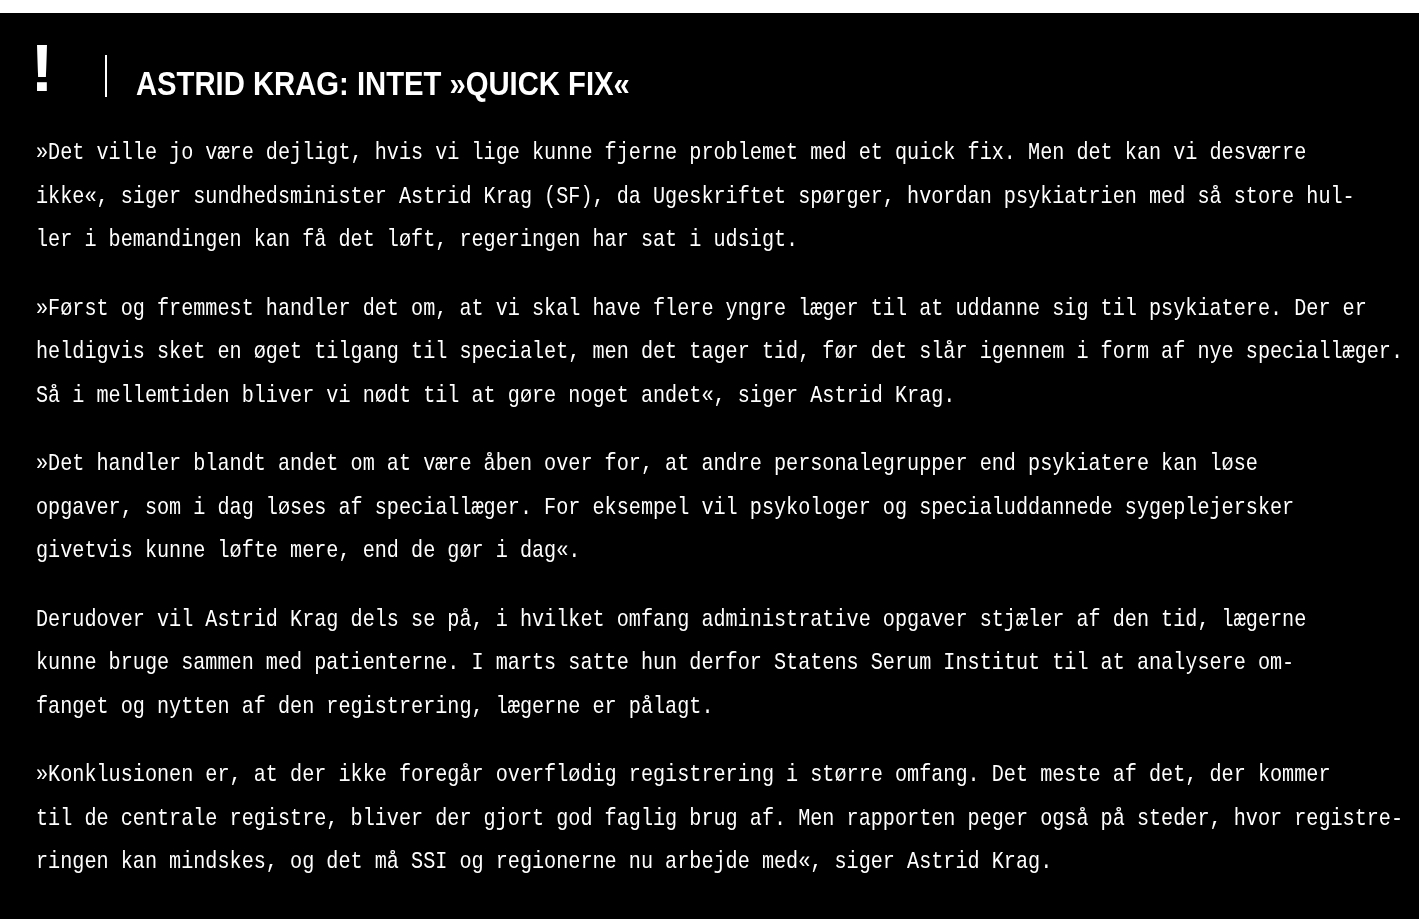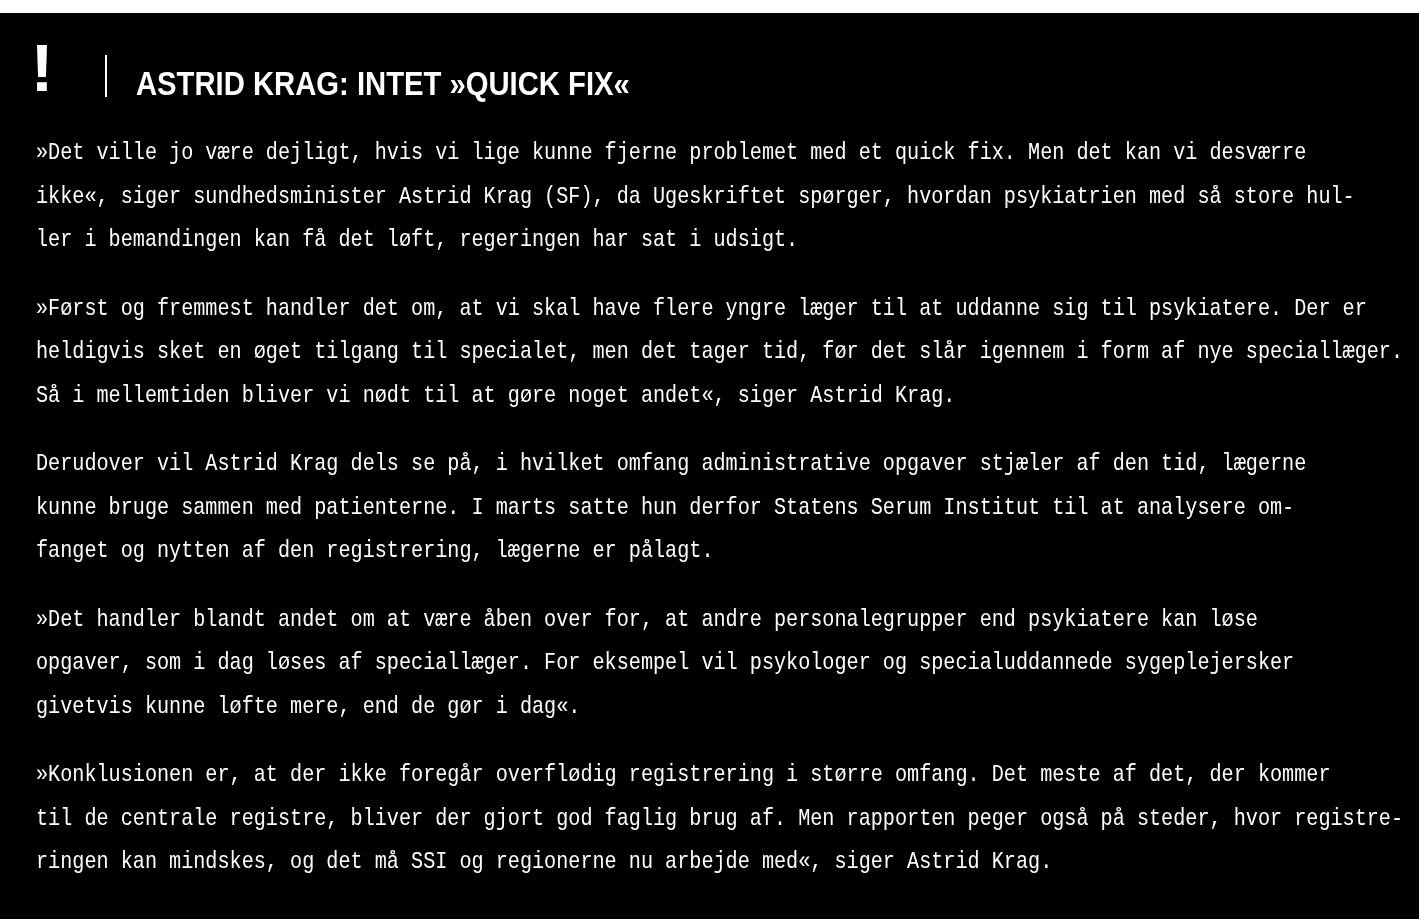--- a/index.html
+++ b/index.html
@@ -83,28 +83,28 @@
       <span class="line">»Det ville jo være dejligt, hvis vi lige kunne fjerne problemet med et quick fix. Men det kan vi desværre</span>
       <span class="line">ikke«, siger sundhedsminister Astrid Krag (SF), da Ugeskriftet spørger, hvordan psykiatrien med så store hul-</span>
       <span class="line">ler i bemandingen kan få det løft, regeringen har sat i udsigt.</span>
     </p>
     <p class="para">
       <span class="line">»Først og fremmest handler det om, at vi skal have flere yngre læger til at uddanne sig til psykiatere. Der er</span>
       <span class="line">heldigvis sket en øget tilgang til specialet, men det tager tid, før det slår igennem i form af nye speciallæger.</span>
       <span class="line">Så i mellemtiden bliver vi nødt til at gøre noget andet«, siger Astrid Krag.</span>
     </p>
     <p class="para">
+      <span class="line">»Det handler blandt andet om at være åben over for, at andre personalegrupper end psykiatere kan løse</span>
+      <span class="line">opgaver, som i dag løses af speciallæger. For eksempel vil psykologer og specialuddannede sygeplejersker</span>
+      <span class="line">givetvis kunne løfte mere, end de gør i dag«.</span>
+    </p>
+    <p class="para">
       <span class="line">Derudover vil Astrid Krag dels se på, i hvilket omfang administrative opgaver stjæler af den tid, lægerne</span>
       <span class="line">kunne bruge sammen med patienterne. I marts satte hun derfor Statens Serum Institut til at analysere om-</span>
       <span class="line">fanget og nytten af den registrering, lægerne er pålagt.</span>
-    </p>
-    <p class="para">
-      <span class="line">»Det handler blandt andet om at være åben over for, at andre personalegrupper end psykiatere kan løse</span>
-      <span class="line">opgaver, som i dag løses af speciallæger. For eksempel vil psykologer og specialuddannede sygeplejersker</span>
-      <span class="line">givetvis kunne løfte mere, end de gør i dag«.</span>
     </p>
     <p class="para">
       <span class="line">»Konklusionen er, at der ikke foregår overflødig registrering i større omfang. Det meste af det, der kommer</span>
       <span class="line">til de centrale registre, bliver der gjort god faglig brug af. Men rapporten peger også på steder, hvor registre-</span>
       <span class="line">ringen kan mindskes, og det må SSI og regionerne nu arbejde med«, siger Astrid Krag.</span>
     </p>
   </div>
 </div>
 
 </body></html>

